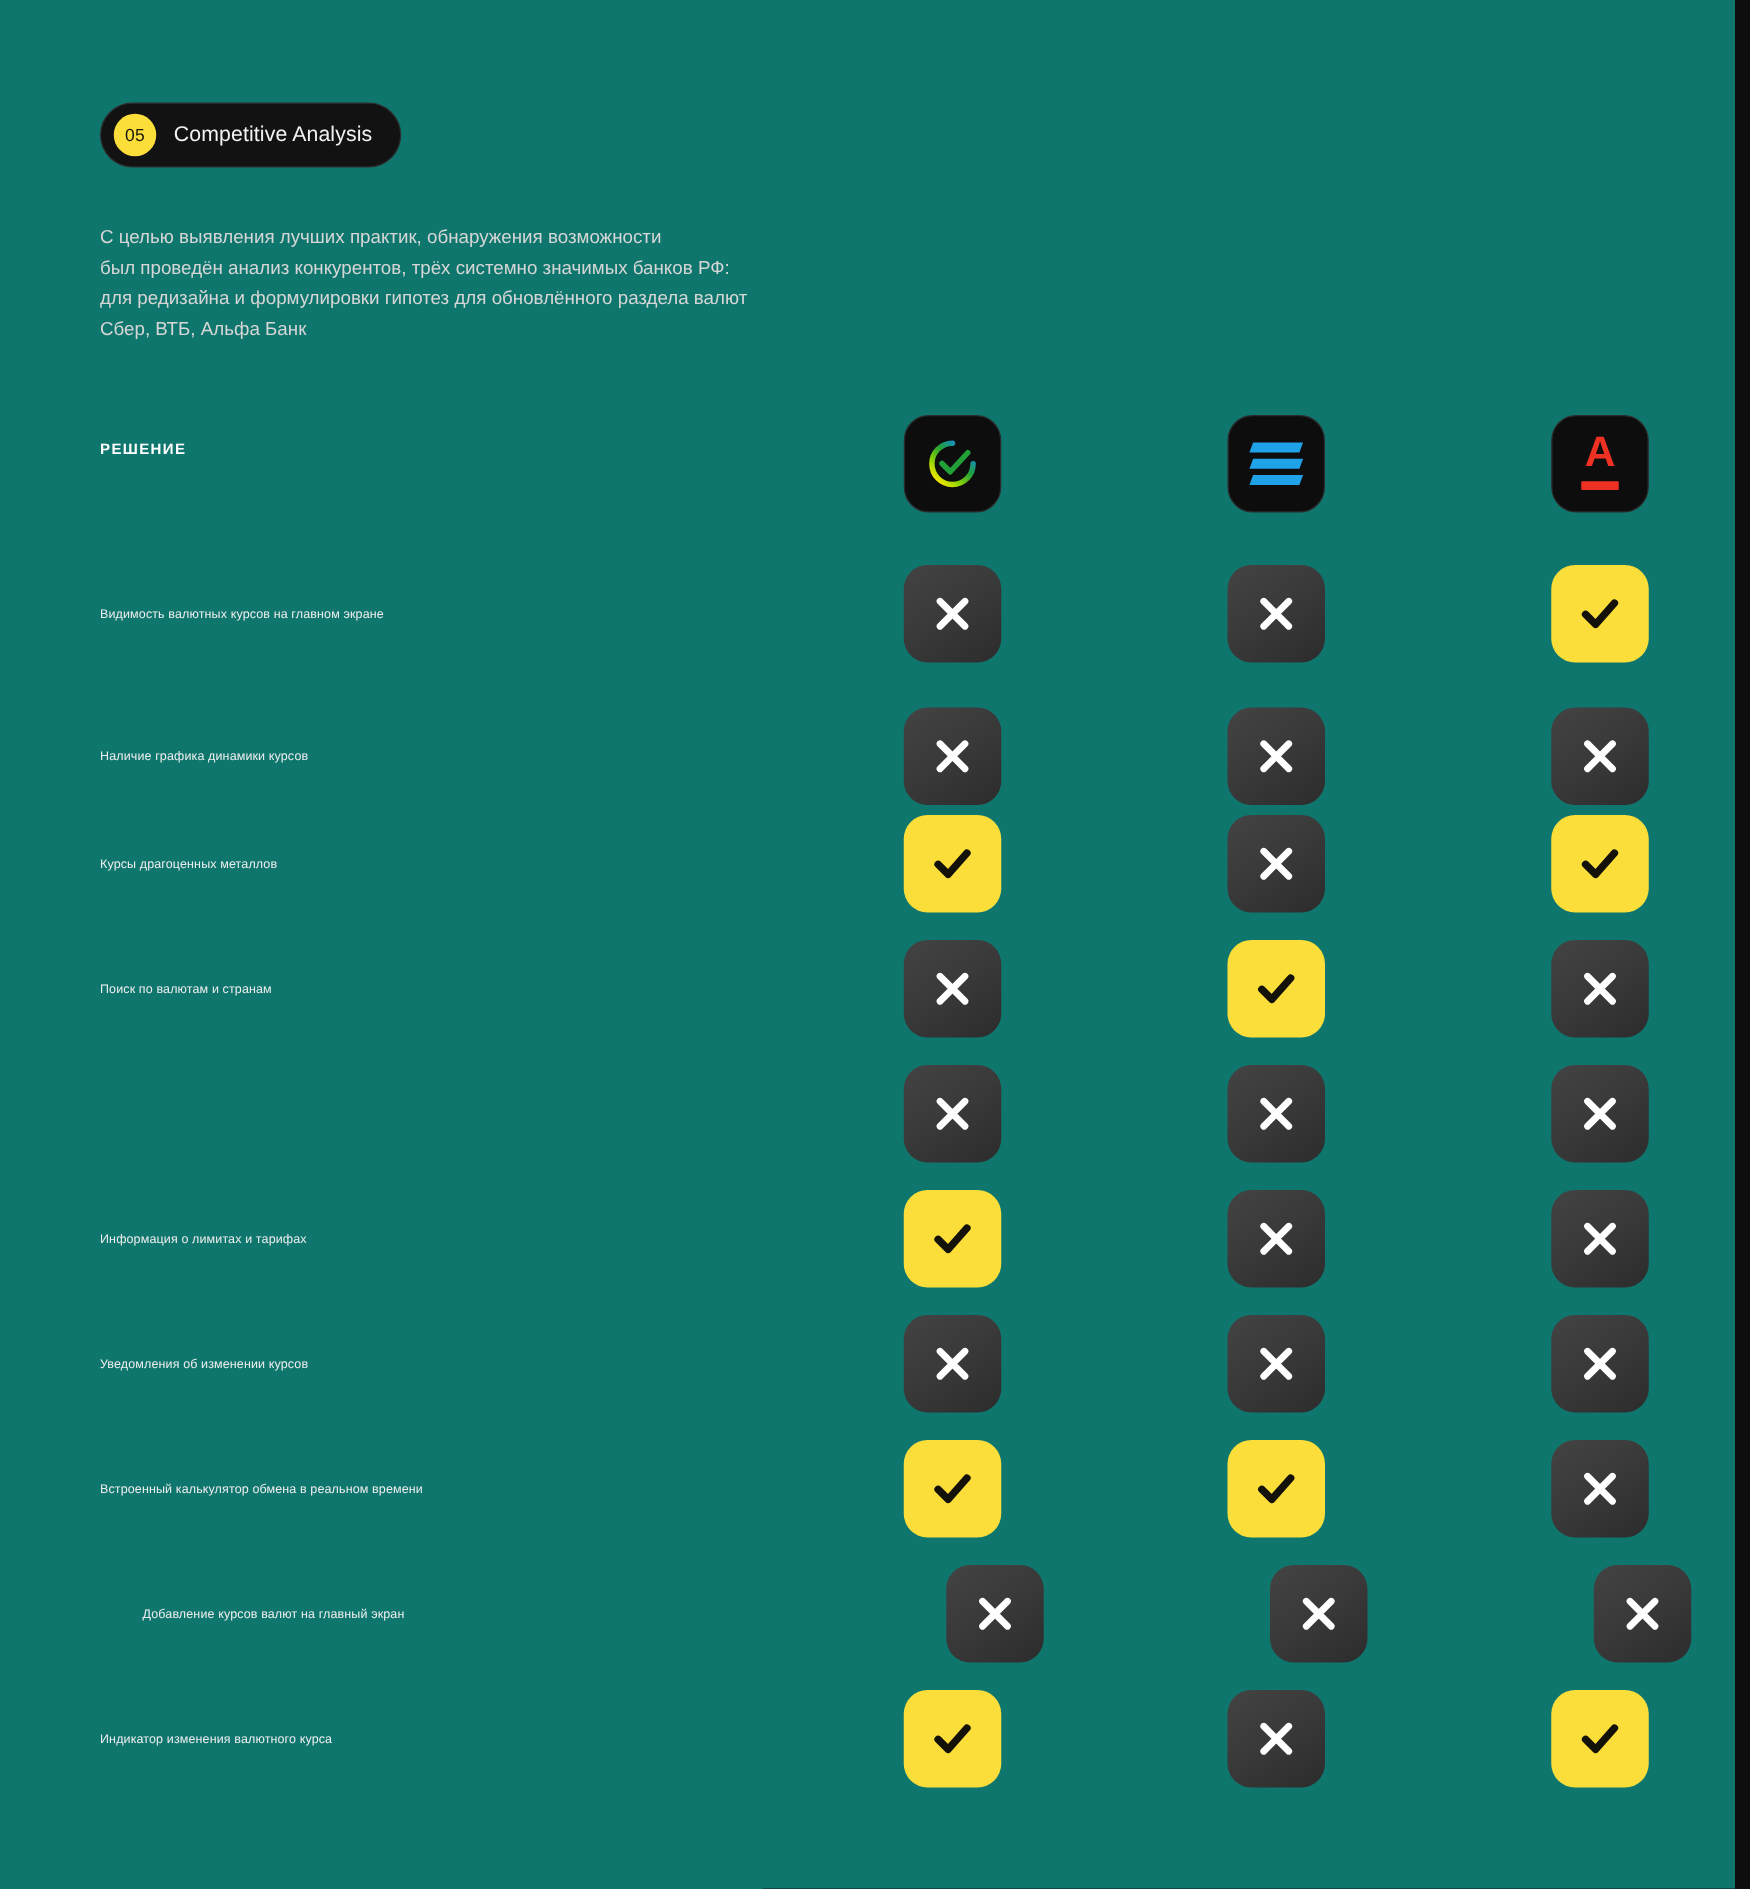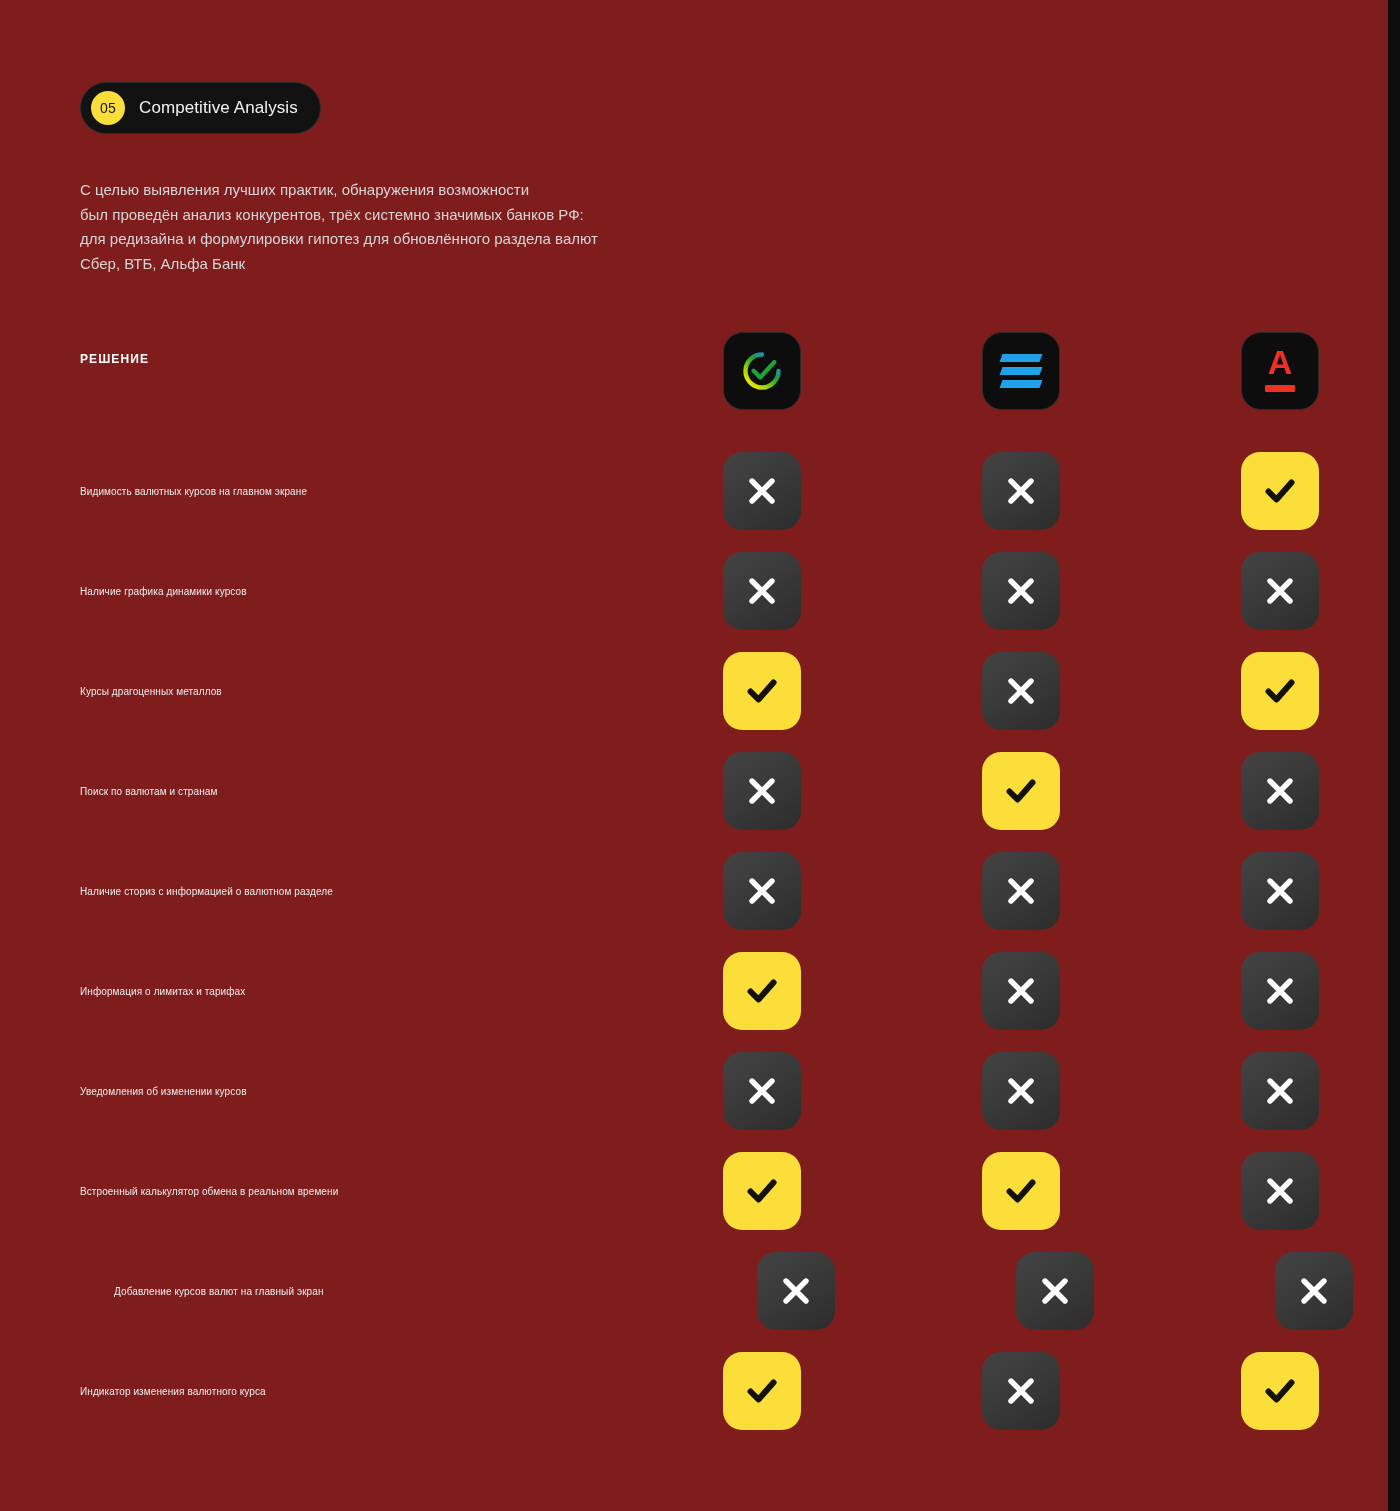--- a/index.html
+++ b/index.html
@@ -10,21 +10,21 @@
     background: #0e0e0f;
     font-family: "Liberation Sans", "DejaVu Sans", sans-serif;
     -webkit-font-smoothing: antialiased;
     overflow: hidden;
   }
 
   .page {
     position: relative;
     width: 1388px;
     height: 1511px;
-    background: #7f1d1d;
+    background: #0f766e;
   }
 
   
   .section-pill {
     position: absolute;
     left: 80px;
     top: 82px;
     height: 52px;
     display: flex;
     align-items: center;
@@ -270,21 +270,21 @@
             </span>
           </div>
           <div class="cell c2 yes">
             <span>
               <svg class="mark" width="40" height="40" viewBox="0 0 40 40" aria-hidden="true">
                 <path d="M8.5 20.5 L16.5 28.5 L31.5 11.5" fill="none" stroke="#131108" stroke-width="6" stroke-linecap="round" stroke-linejoin="round"></path>
               </svg>
             </span>
           </div>
         </div>
-        <div class="row" style="top: 552px; padding-left: 45px;">
+        <div class="row" style="top: 566px; padding-left: 45px;">
           <div class="row-label">Наличие графика динамики курсов</div>
           <div class="cell c0 no">
             <span>
               <svg class="mark" width="38" height="38" viewBox="0 0 38 38" aria-hidden="true">
                 <path d="M9 9 L29 29 M29 9 L9 29" fill="none" stroke="#ffffff" stroke-width="5.4" stroke-linecap="round"></path>
               </svg>
             </span>
           </div>
           <div class="cell c1 no">
             <span>
@@ -343,21 +343,20 @@
           </div>
           <div class="cell c2 no">
             <span>
               <svg class="mark" width="38" height="38" viewBox="0 0 38 38" aria-hidden="true">
                 <path d="M9 9 L29 29 M29 9 L9 29" fill="none" stroke="#ffffff" stroke-width="5.4" stroke-linecap="round"></path>
               </svg>
             </span>
           </div>
         </div>
         <div class="row" style="top: 852px;">
-          <div class="row-label">Наличие сториз с информацией о валютном разделе</div>
           <div class="cell c0 no">
             <span>
               <svg class="mark" width="38" height="38" viewBox="0 0 38 38" aria-hidden="true">
                 <path d="M9 9 L29 29 M29 9 L9 29" fill="none" stroke="#ffffff" stroke-width="5.4" stroke-linecap="round"></path>
               </svg>
             </span>
           </div>
           <div class="cell c1 no">
             <span>
               <svg class="mark" width="38" height="38" viewBox="0 0 38 38" aria-hidden="true">

